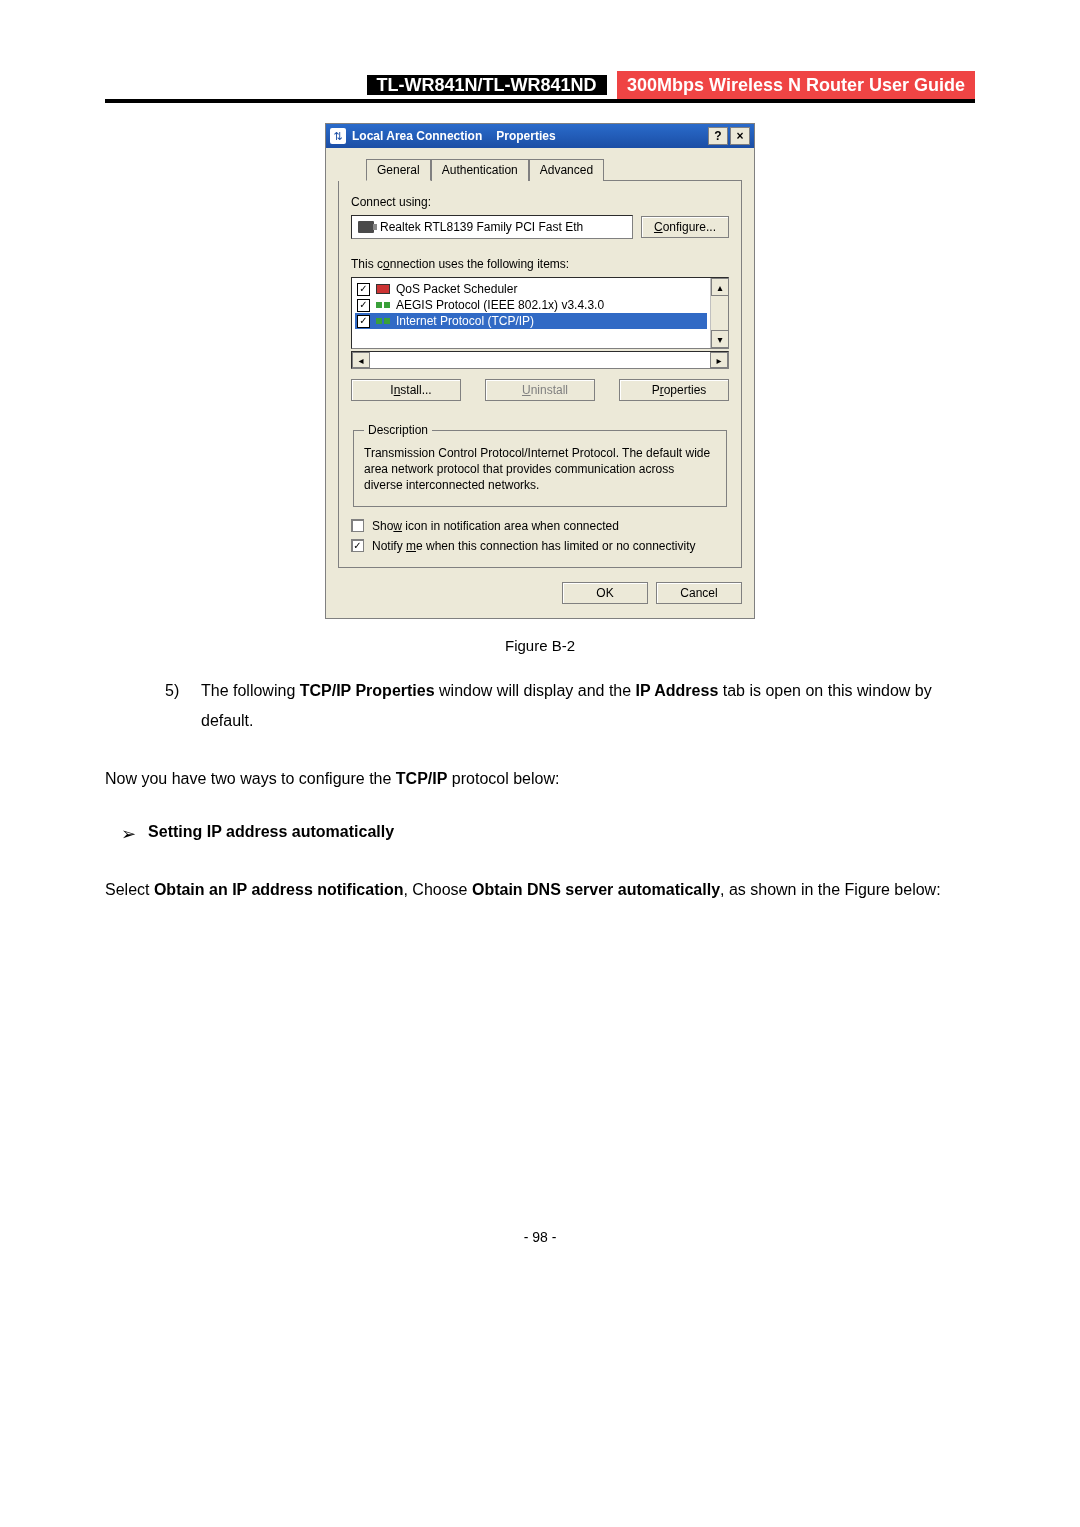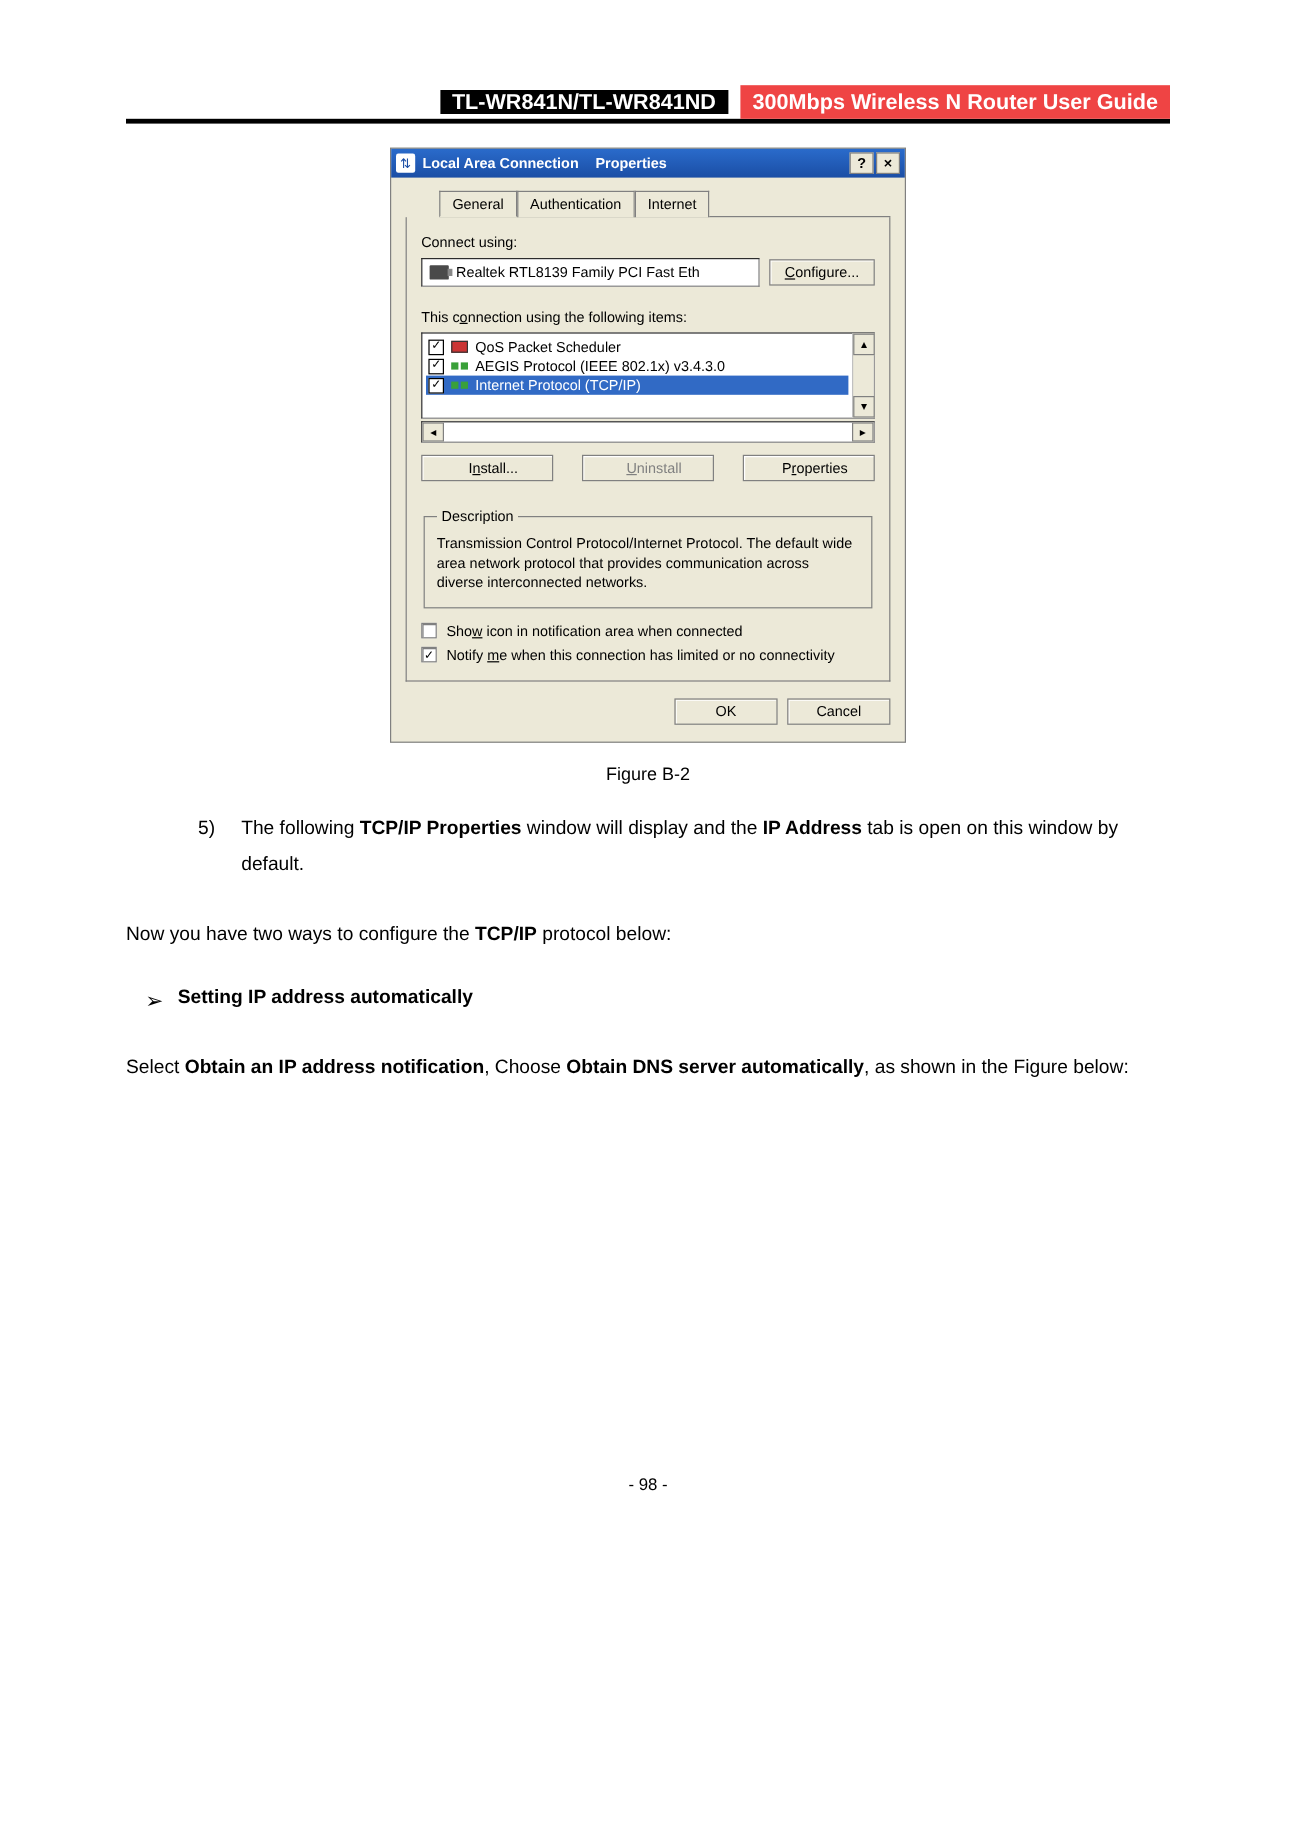--- a/index.html
+++ b/index.html
@@ -244,34 +244,34 @@
         <div class="titlebar-btns">
           <div class="tbtn">?</div>
           <div class="tbtn">×</div>
         </div>
       </div>
 
       <div class="dialog-body">
         <div class="tabs">
           <div class="tab active">General</div>
           <div class="tab">Authentication</div>
-          <div class="tab">Internet</div>
+          <div class="tab">Advanced</div>
         </div>
         <div class="tab-panel">
           <div class="lbl">Connect using:</div>
           <div class="adapter-row">
             <div class="adapter-field">
               <span class="adapter-icon"></span>
               <span>Realtek RTL8139 Family PCI Fast Eth</span>
             </div>
             <button class="btn"><span class="u">C</span>onfigure...</button>
           </div>
 
           <div class="lbl" style="margin-top:18px;">
-            <span>This c</span><span class="u">o</span><span>nnection using the following items:</span>
+            <span>This c</span><span class="u">o</span><span>nnection uses the following items:</span>
           </div>
           <div class="items-box">
             <div class="items-list">
               <div class="item-row">
                 <span class="cb">✓</span>
                 <span class="ic-net a"></span>
                 <span>QoS Packet Scheduler</span>
               </div>
               <div class="item-row">
                 <span class="cb">✓</span>

